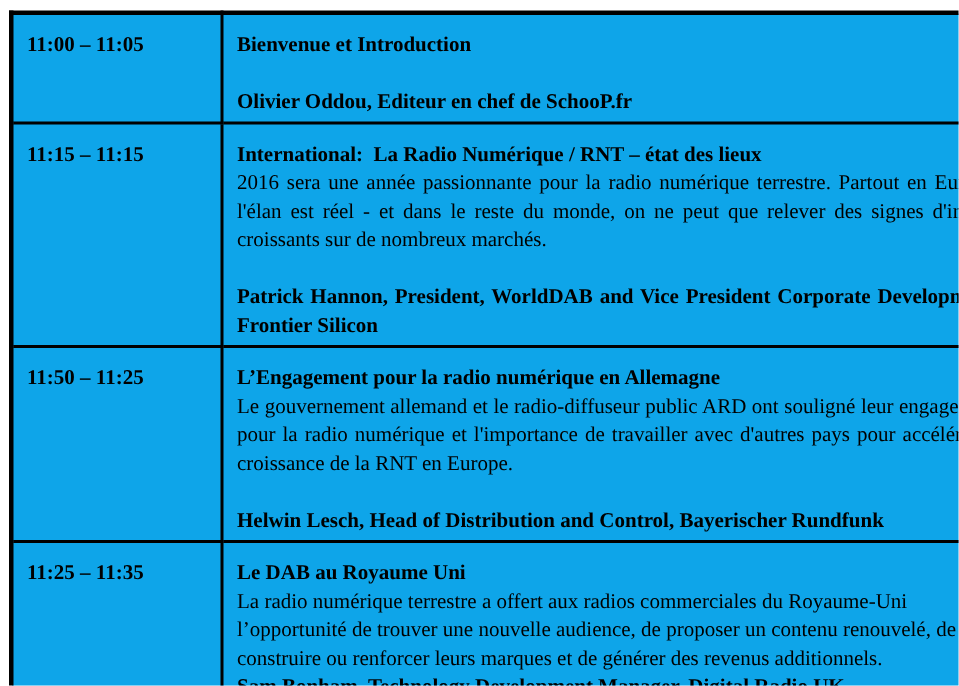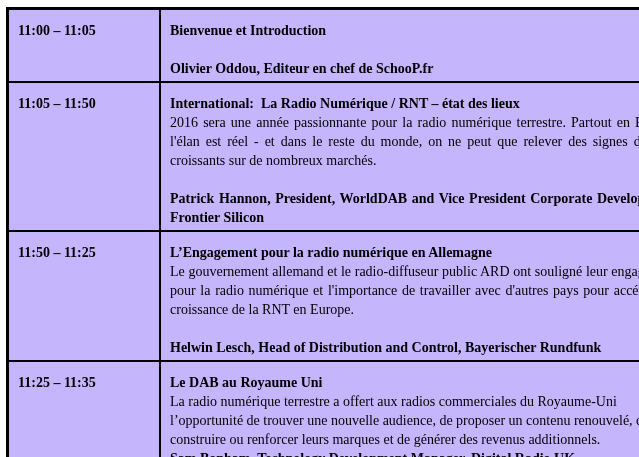--- a/index.html
+++ b/index.html
@@ -21,24 +21,24 @@
   }
   table.agenda {
     border-collapse: collapse;
     table-layout: fixed;
     width: 626px;
     border: 3px solid #000000;
   }
   table.agenda td {
     border: 2px solid #000000;
     vertical-align: top;
-    padding: 11px 24px 3px 9px;
+    padding: 11px 12px 3px 9px;
     font-size: 14px;
     line-height: 19px;
-    background: #c4b5fd;
+    background: #0ea5e9;
   }
   td.time-cell {
     width: 117px;
     font-weight: bold;
     white-space: nowrap;
     padding-left: 9px;
   }
   td.details-cell { width: 509px; }
   .session-title {
     font-weight: bold;
@@ -61,21 +61,21 @@
   <table class="agenda">
     <tbody>
       <tr class="r1">
         <td class="time-cell">11:00 – 11:05</td>
         <td class="details-cell">
           <div class="session-title">Bienvenue et Introduction</div>
           <div class="session-speaker gap">Olivier Oddou, Editeur en chef de SchooP.fr</div>
         </td>
       </tr>
       <tr class="r2">
-        <td class="time-cell">11:05 – 11:50</td>
+        <td class="time-cell">11:15 – 11:15</td>
         <td class="details-cell">
           <div class="session-title">International:  La Radio Numérique / RNT – état des lieux</div>
           <div class="session-desc justify">2016 sera une année passionnante pour la radio numérique terrestre. Partout en Europe, l'élan est réel - et dans le reste du monde, on ne peut que relever des signes d'intérêt croissants sur de nombreux marchés.</div>
           <div class="session-speaker gap justify">Patrick Hannon, President, WorldDAB and Vice President Corporate Development, Frontier Silicon</div>
         </td>
       </tr>
       <tr class="r3">
         <td class="time-cell">11:50 – 11:25</td>
         <td class="details-cell">
           <div class="session-title">L’Engagement pour la radio numérique en Allemagne</div>

